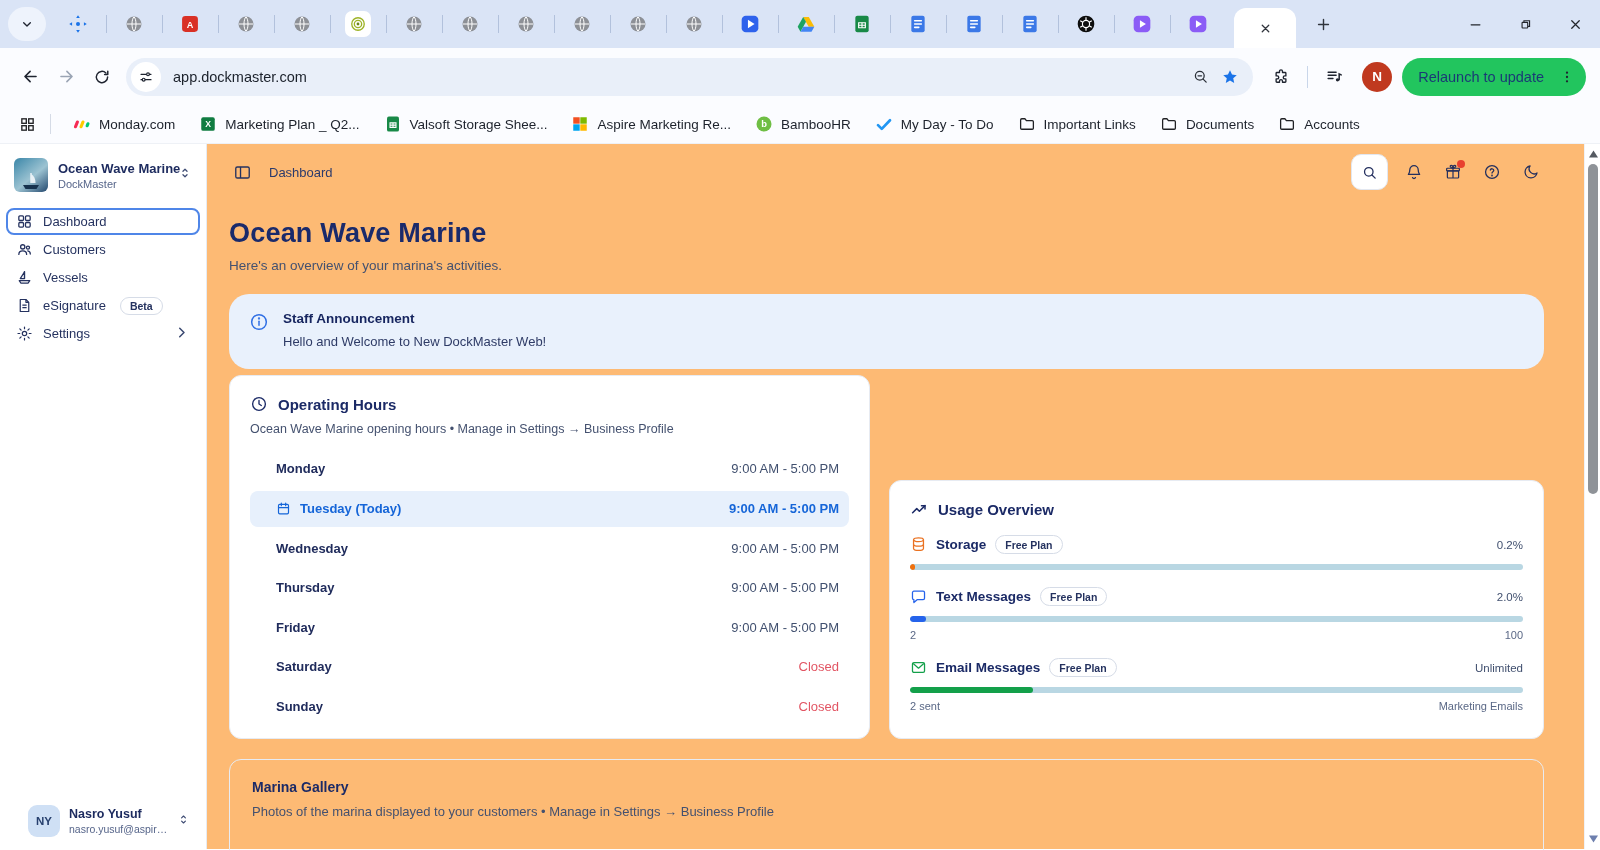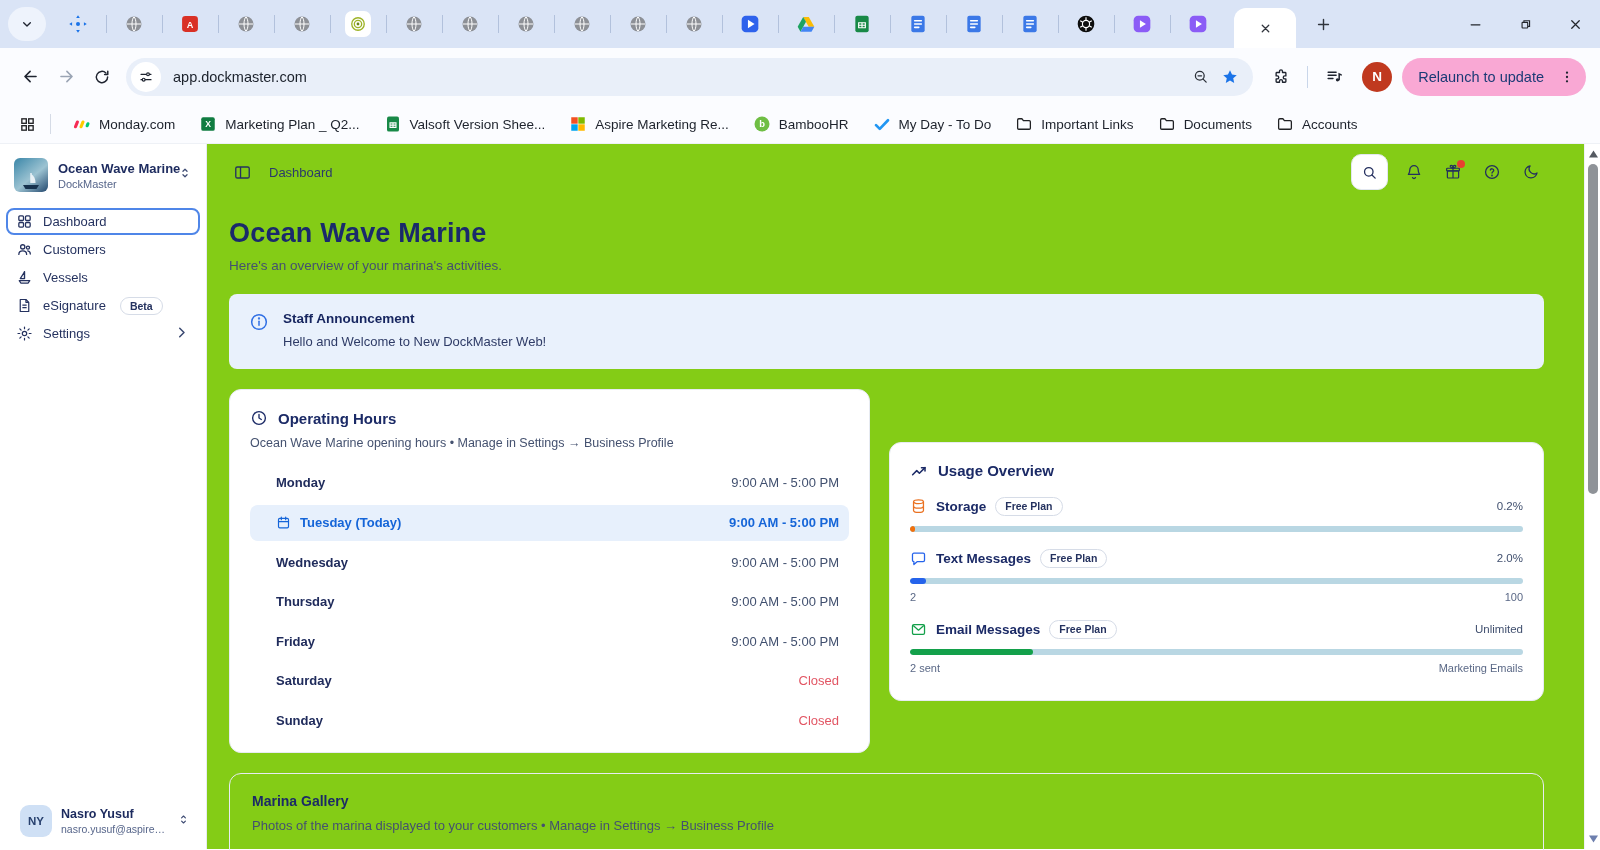--- a/index.html
+++ b/index.html
@@ -28,73 +28,73 @@
   .navbtn { width:36px; height:36px; border-radius:50%; display:flex; align-items:center; justify-content:center; color:#1f2430; flex:none; }
   .navbtn.dis { color:#9aa4b4; }
   .urlbar { flex:1; height:38px; background:#e9eff9; border-radius:19px; display:flex; align-items:center;
     padding:0 8px 0 5px; margin:0 10px 0 6px; min-width:0; }
   .tune { width:30px; height:30px; border-radius:50%; background:#fff; display:flex; align-items:center; justify-content:center; color:#1f2430; flex:none; }
   .url-text { font-size:14.5px; color:#1b212b; margin-left:12px; flex:1; }
   .urlicon { width:30px; height:30px; display:flex; align-items:center; justify-content:center; color:#2a2f38; flex:none; }
   .tb-div { width:1px; height:22px; background:#c9d6ea; margin:0 8px; }
   .avatar-n { width:30px; height:30px; border-radius:50%; background:#c0391f; color:#fff; font-size:13.5px; font-weight:bold;
     display:flex; align-items:center; justify-content:center; margin:0 10px; flex:none; }
-  .relaunch { height:38px; border-radius:19px; background:#f9a8d4; color:#1a3a75; font-size:14.5px;
+  .relaunch { height:38px; border-radius:19px; background:#22c55e; color:#1a3a75; font-size:14.5px;
     display:flex; align-items:center; gap:12px; padding:0 8px 0 16px; flex:none; }
   .kebab { width:22px; height:22px; display:flex; align-items:center; justify-content:center; color:#1f2430; }
 
   
   .bookmarks { height:39px; background:#fbfcff; display:flex; align-items:center; padding:0 12px; border-bottom:1px solid #eef1f6; }
   .apps-btn { width:30px; height:30px; display:flex; align-items:center; justify-content:center; color:#202124; }
   .bm-div { width:1px; height:20px; background:#d5dbe6; margin:0 10px 0 8px; }
   .bm { display:flex; align-items:center; gap:8px; height:28px; padding:0 12px; border-radius:14px; font-size:13.5px; color:#1d222c; flex:none; }
   .bm svg { width:18px; height:18px; display:block; }
 
   
-  .app { display:flex; height:705px; position:relative; background:#84cc16; }
+  .app { display:flex; height:705px; position:relative; background:#fdba74; }
   .sidebar { width:207px; flex:none; border-right:1px solid #e7ebf2; position:relative; background:#fff; }
   .org { display:flex; align-items:center; gap:10px; padding:14px 8px 10px 14px; }
   .org-logo { width:34px; height:34px; border-radius:6px; flex:none;
     background:linear-gradient(140deg,#3a86a8 0%,#9cc3d2 55%,#23486e 100%); display:flex; align-items:flex-end; justify-content:center; overflow:hidden; }
   .org-txt { flex:1; min-width:0; }
   .org-name { font-size:13px; font-weight:bold; color:#1c2a5e; white-space:nowrap; }
   .org-sub { font-size:11px; color:#56658a; margin-top:2px; }
   .selicon { color:#3c4a72; margin-right:6px; }
   .nav { padding:6px 6px 0; display:flex; flex-direction:column; gap:1px; }
   .nav-item { display:flex; align-items:center; gap:10px; height:27px; padding:0 8px; border-radius:8px;
     font-size:13px; color:#25325f; border:2px solid transparent; }
   .nav-item svg { width:17px; height:17px; flex:none; }
   .nav-item.sel { border-color:#4f86e8; background:#fff; }
   .badge-beta { font-size:10.5px; font-weight:bold; color:#25325f; border:1px solid #d6dce7; border-radius:11px; padding:2px 9px; margin-left:4px; background:#fff; }
   .nav-chev { margin-left:auto; color:#3c4a72; }
-  .user { position:absolute; left:8px; right:0; bottom:12px; display:flex; align-items:center; gap:9px; padding:0 10px 0 12px; }
+  .user { position:absolute; left:16px; right:0; bottom:12px; display:flex; align-items:center; gap:9px; padding:0 10px 0 12px; }
   .user-av { width:32px; height:32px; border-radius:9px; background:#cfe0f5; color:#27406e; font-size:11.5px; font-weight:bold;
     display:flex; align-items:center; justify-content:center; flex:none; }
   .user-txt { flex:1; min-width:0; }
   .user-name { font-size:12.5px; font-weight:bold; color:#1c2a5e; }
   .user-email { font-size:10.5px; color:#56658a; white-space:nowrap; overflow:hidden; text-overflow:ellipsis; margin-top:2px; }
 
   .main { flex:1; min-width:0; padding:0 56px 0 22px; position:relative; }
   .topbar { height:56px; display:flex; align-items:center; }
   .panelbtn { width:26px; height:26px; display:flex; align-items:center; justify-content:center; color:#25325f; }
   .crumb { font-size:13px; color:#2b3a6b; margin-left:14px; }
   .top-icons { margin-left:auto; display:flex; align-items:center; gap:13px; }
   .iconbtn { width:26px; height:26px; display:flex; align-items:center; justify-content:center; color:#232f5e; position:relative; }
   .searchbtn { width:37px; height:36px; border:1px solid #e2e7f0; border-radius:10px; background:#fff; }
   .dot { position:absolute; top:1px; right:1px; width:8px; height:8px; border-radius:50%; background:#e8402f; }
 
   .page-title { font-size:27px; font-weight:bold; color:#1a2a6b; margin-top:18px; letter-spacing:.2px; }
   .page-sub { font-size:13.5px; color:#44516f; margin-top:9px; }
 
-  .banner { margin-top:21px; background:#e9f1fc; border-radius:8px; padding:17px 20px 20px; display:flex; gap:14px; }
+  .banner { margin-top:21px; background:#e9f1fc; border-radius:20px; padding:17px 20px 20px; display:flex; gap:14px; }
   .banner svg { flex:none; margin-top:1px; }
   .banner-title { font-size:13.5px; font-weight:bold; color:#16255f; }
   .banner-body { font-size:13px; color:#2e3b66; margin-top:8px; }
 
-  .cards { display:flex; gap:19px; margin-top:20px; align-items:center; }
+  .cards { display:flex; gap:19px; margin-top:6px; align-items:flex-end; }
   .card { background:#fff; border:1px solid #e7ebf2; border-radius:12px; }
   .card-head { display:flex; align-items:center; gap:10px; font-size:15px; font-weight:bold; color:#1b2a66; }
   .card-sub { font-size:12.5px; color:#44516f; margin-top:9px; }
 
   .card.hours { width:641px; padding:19px 20px 12px; }
   .hours-rows { margin-top:13px; }
   .hrow { display:flex; align-items:center; justify-content:space-between; height:39.5px; padding:0 10px; font-size:13px; }
   .hrow .d { font-weight:bold; color:#202c5c; display:flex; align-items:center; gap:9px;padding-left:16px; }
   .hrow .t { color:#41506f; }
   .hrow.today { background:#e7f0fc; border-radius:8px; height:36px; margin:2px 0; }
@@ -439,21 +439,21 @@
           <span>Marketing Plan _ Q2...</span>
         </span>
         <span class="bm">
           <span style="display:flex">
             <svg viewBox="0 0 24 24">
               <rect x="4" y="2" width="16" height="20" rx="2.5" fill="#188947"></rect>
               <path d="M8 10.5h8v6H8z" fill="none" stroke="#fff" stroke-width="1.4"></path>
               <path d="M8 13.5h8M12 10.5v6" stroke="#fff" stroke-width="1.4"></path>
             </svg>
           </span>
-          <span>Valsoft Version Shee...</span>
+          <span>Valsoft Storage Shee...</span>
         </span>
         <span class="bm">
           <span style="display:flex">
             <svg viewBox="0 0 24 24">
               <rect x="3" y="3" width="8.6" height="8.6" fill="#f25022"></rect>
               <rect x="12.4" y="3" width="8.6" height="8.6" fill="#7fba00"></rect>
               <rect x="3" y="12.4" width="8.6" height="8.6" fill="#00a4ef"></rect>
               <rect x="12.4" y="12.4" width="8.6" height="8.6" fill="#ffb900"></rect>
             </svg>
           </span>

